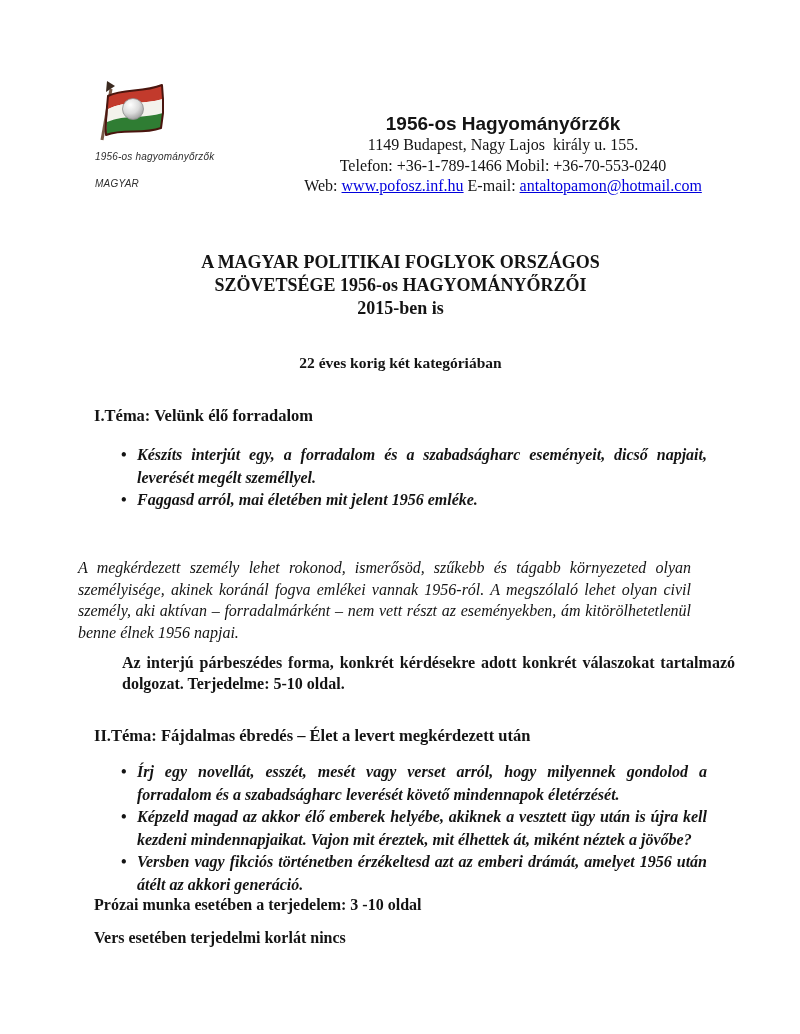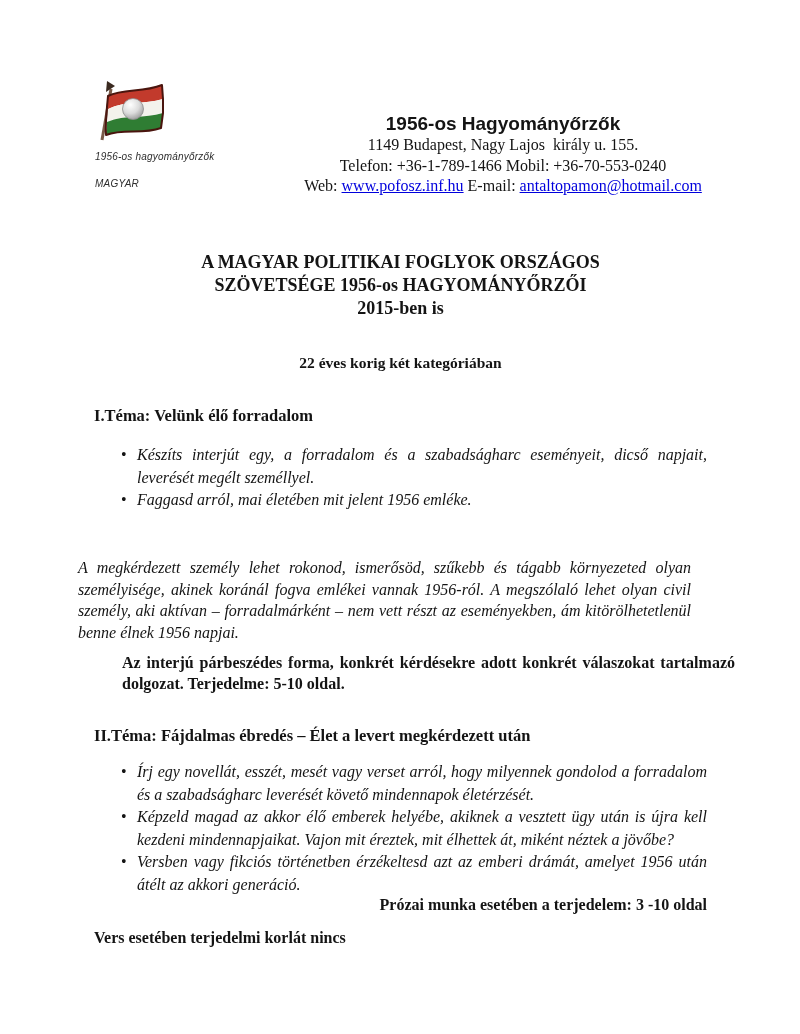--- a/index.html
+++ b/index.html
@@ -96,20 +96,21 @@
   .h1pos { top: 406px; }
   .h2pos { top: 726px; }
 
   .bullets {
     position: absolute;
     left: 94px;
     width: 613px;
     margin: 0;
     padding: 0;
     list-style: none;
+    font-weight: bold;
   }
   .b1pos { top: 444px; }
   .b2pos { top: 761px; }
   .bullets li {
     position: relative;
     padding-left: 43px;
     font-style: italic;
     font-size: 16px;
     line-height: 22.5px;
     text-align: justify;
@@ -134,21 +135,21 @@
   }
   .boldnote {
     position: absolute;
     left: 94px;
     width: 613px;
     font-weight: bold;
     font-size: 16px;
     line-height: 21px;
   }
   .n1pos { top: 652px; text-align: justify; margin-left: 28px; }
-  .n2pos { top: 894px; text-align: right; }
+  .n2pos { top: 894px; }
   .n3pos { top: 927px; }
 </style>
 </head>
 <body>
 
 <div class="page">
 
   <svg class="logo-svg" viewBox="0 0 76 76">
     <defs>
       <radialGradient id="ballGrad" cx="38%" cy="30%" r="75%">

